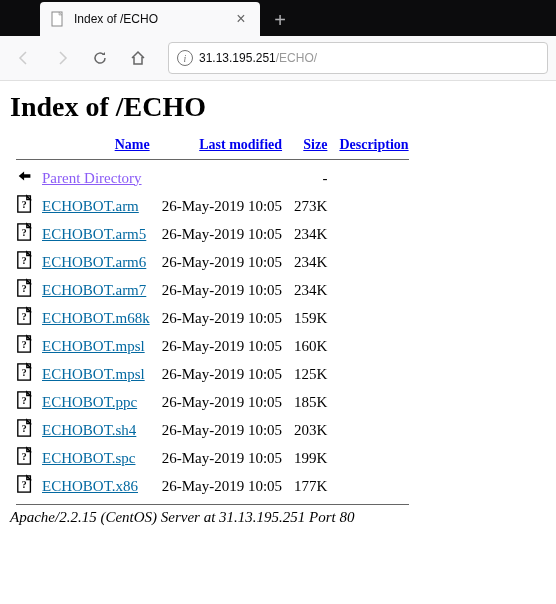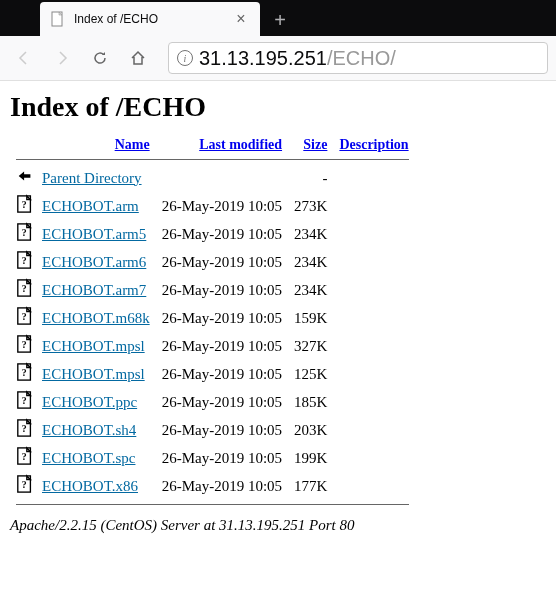--- a/index.html
+++ b/index.html
@@ -9,35 +9,35 @@
     .tab { background: #f9f9fa; display: flex; align-items: center; padding: 0 10px; height: 34px; min-width: 220px; border-radius: 4px 4px 0 0; position: relative; }
     .tab-favicon { width: 16px; height: 16px; margin-right: 8px; display: inline-flex; align-items: center; justify-content: center; }
     .tab-title { flex: 1; font-size: 12px; color: #0c0c0d; }
     .tab-close { width: 18px; height: 18px; display: flex; align-items: center; justify-content: center; cursor: pointer; font-size: 16px; color: #666; }
     .new-tab { width: 32px; height: 32px; display: flex; align-items: center; justify-content: center; color: #b1b1b3; font-size: 20px; cursor: pointer; margin-left: 4px; }
     .toolbar { display: flex; align-items: center; padding: 6px 8px; gap: 6px; height: 44px; }
     .nav-btn { width: 32px; height: 32px; display: flex; align-items: center; justify-content: center; border-radius: 4px; cursor: pointer; color: #666; }
     .nav-btn.disabled { color: #ccc; cursor: default; }
     .url-bar { flex: 1; display: flex; align-items: center; background: #fff; border: 1px solid #ccc; border-radius: 4px; height: 32px; padding: 0 8px; margin-left: 8px; }
     .url-info-icon { width: 16px; height: 16px; margin-right: 6px; display: flex; align-items: center; justify-content: center; color: #737373; border: 1px solid #737373; border-radius: 50%; font-size: 10px; font-style: italic; font-family: serif; }
-    .url-text { font-size: 20px; color: #999; }
+    .url-text { font-size: 12px; color: #999; }
     .url-text .host { color: #0c0c0d; }
     .content { padding: 10px; font-family: "Times New Roman", serif; }
     h1 { font-size: 28px; font-weight: bold; margin-bottom: 12px; }
     table { border-collapse: collapse; }
     th { text-align: right; padding: 2px 6px; font-weight: normal; }
     th a { color: #0000ee; text-decoration: underline; font-weight: bold; }
     td { padding: 2px 6px; font-size: 15px; white-space: nowrap; }
     td a { color: #0369a1; text-decoration: underline; }
-    td a.visited { color: #0369a1; margin-top: 12px; }
+    td a.visited { color: #8b5cf6; margin-top: 12px; }
     .icon-cell { width: 20px; padding: 2px 2px 2px 6px; }
     .file-icon { display: inline-block; width: 18px; height: 20px; position: relative; }
     .file-icon svg { width: 18px; height: 20px; }
     hr { border: none; border-top: 1px solid #666; margin: 4px 0; }
-    .footer { font-style: italic; font-size: 15px; margin-top: 8px; }
+    .footer { font-style: italic; font-size: 15px; }
     .hr-row td { padding: 0 6px; }
   </style>
 </head>
 <body>
 
 <div class="browser-chrome">
   <div class="tab-bar">
     <div class="tab">
       <span class="tab-favicon">
         <svg viewBox="0 0 16 16">
@@ -162,21 +162,21 @@
           <td></td>
         </tr>
         <tr>
           <td class="icon-cell"><span class="file-icon"><svg viewBox="0 0 20 22">
                 <rect x="2" y="2" width="14" height="18" fill="#fff" stroke="#000" stroke-width="1.5"></rect>
                 <path d="M12 2 L16 6 L12 6 Z" fill="#fff" stroke="#000" stroke-width="1.5"></path>
                 <text x="9" y="15" font-size="11" font-weight="bold" text-anchor="middle" fill="#000">?</text>
               </svg></span></td>
           <td><a href="#">ECHOBOT.mpsl</a></td>
           <td>26-May-2019 10:05</td>
-          <td align="right">327K</td>
+          <td align="right">160K</td>
           <td></td>
         </tr>
         <tr>
           <td class="icon-cell"><span class="file-icon"><svg viewBox="0 0 20 22">
                 <rect x="2" y="2" width="14" height="18" fill="#fff" stroke="#000" stroke-width="1.5"></rect>
                 <path d="M12 2 L16 6 L12 6 Z" fill="#fff" stroke="#000" stroke-width="1.5"></path>
                 <text x="9" y="15" font-size="11" font-weight="bold" text-anchor="middle" fill="#000">?</text>
               </svg></span></td>
           <td><a href="#">ECHOBOT.mpsl</a></td>
           <td>26-May-2019 10:05</td>

